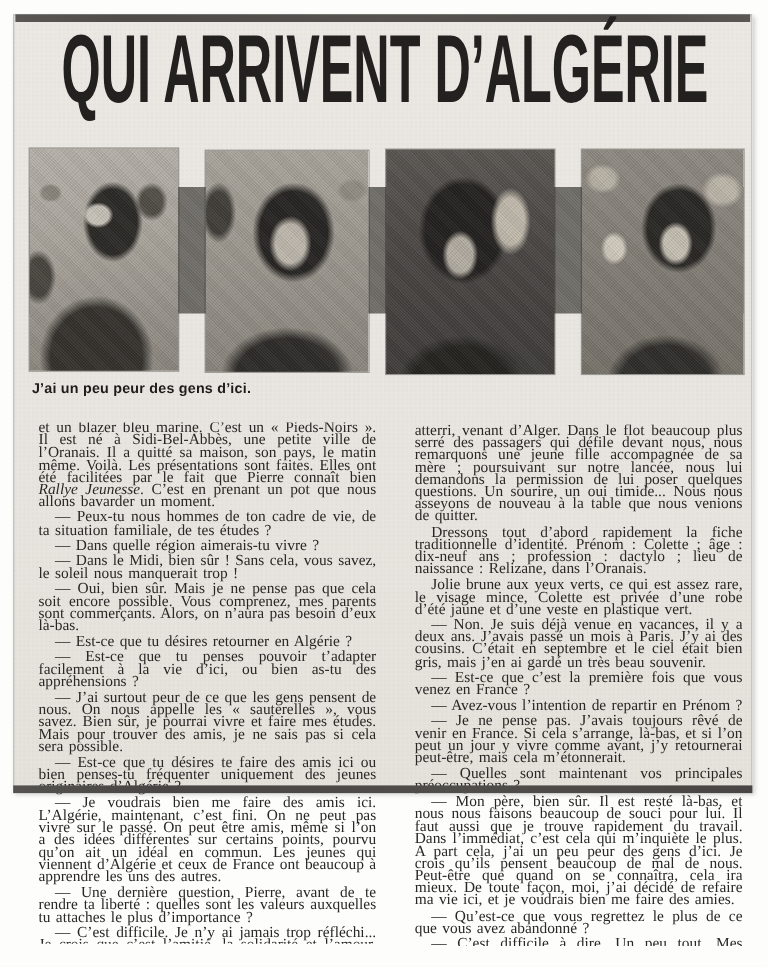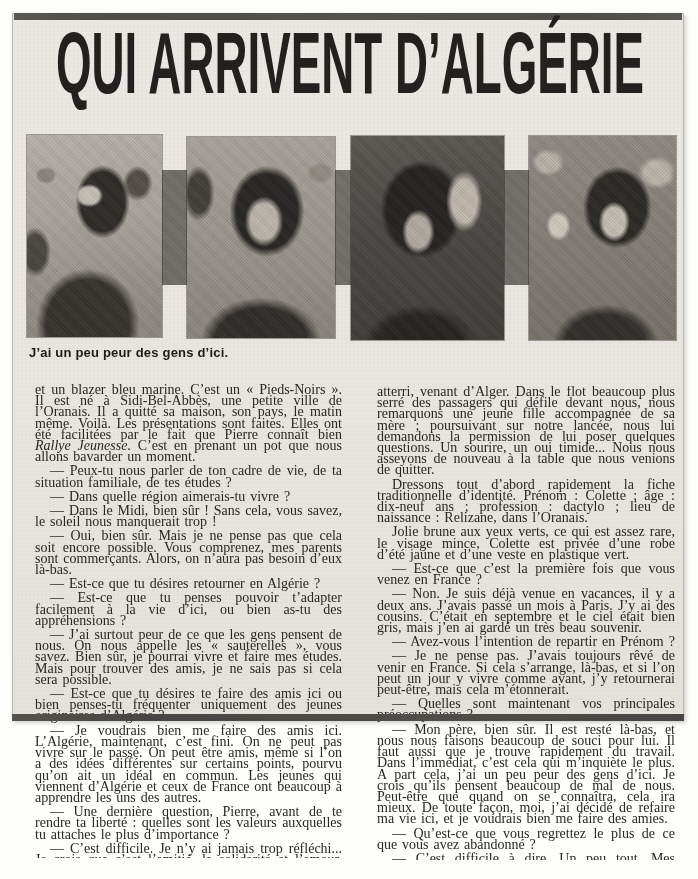--- a/index.html
+++ b/index.html
@@ -116,39 +116,39 @@
   <div class="photo-band"></div>
   <div class="photo p1"></div>
   <div class="photo p2"></div>
   <div class="photo p3"></div>
   <div class="photo p4"></div>
 
   <div class="caption">J’ai un peu peur des gens d’ici.</div>
 
   <div class="col col-left" id="col-left">
       <p class="noind"><span>et un blazer bleu marine. C’est un « Pieds-Noirs ». Il est né à Sidi-Bel-Abbès, une petite ville de l’Oranais. Il a quitté sa maison, son pays, le matin même. Voilà. Les présentations sont faites. Elles ont été facilitées par le fait que Pierre connaît bien </span><i>Rallye Jeunesse</i><span>. C’est en prenant un pot que nous allons bavarder un moment.</span></p>
-      <p>— Peux-tu nous parler de ton cadre de vie, de ta situation familiale, de tes études ?</p>
+      <p>— Peux-tu nous hommes de ton cadre de vie, de ta situation familiale, de tes études ?</p>
       <p>— Dans quelle région aimerais-tu vivre ?</p>
       <p>— Dans le Midi, bien sûr ! Sans cela, vous savez, le soleil nous manquerait trop !</p>
       <p>— Oui, bien sûr. Mais je ne pense pas que cela soit encore possible. Vous comprenez, mes parents sont commerçants. Alors, on n’aura pas besoin d’eux là-bas.</p>
       <p>— Est-ce que tu désires retourner en Algérie ?</p>
       <p>— Est-ce que tu penses pouvoir t’adapter facilement à la vie d’ici, ou bien as-tu des appréhensions ?</p>
       <p>— J’ai surtout peur de ce que les gens pensent de nous. On nous appelle les « sauterelles », vous savez. Bien sûr, je pourrai vivre et faire mes études. Mais pour trouver des amis, je ne sais pas si cela sera possible.</p>
       <p>— Est-ce que tu désires te faire des amis ici ou bien penses-tu fréquenter uniquement des jeunes originaires d’Algérie ?</p>
       <p>— Je voudrais bien me faire des amis ici. L’Algérie, maintenant, c’est fini. On ne peut pas vivre sur le passé. On peut être amis, même si l’on a des idées différentes sur certains points, pourvu qu’on ait un idéal en commun. Les jeunes qui viennent d’Algérie et ceux de France ont beaucoup à apprendre les uns des autres.</p>
       <p>— Une dernière question, Pierre, avant de te rendre ta liberté : quelles sont les valeurs auxquelles tu attaches le plus d’importance ?</p>
       <p>— C’est difficile. Je n’y ai jamais trop réfléchi... Je crois que c’est l’amitié, la solidarité et l’amour. Tout ce qui rapproche les hommes entre eux...</p>
       <p>Durant notre conversation, un dire appareil avait</p>
     </div>
   <div class="col col-right" id="col-right">
       <p class="noind">atterri, venant d’Alger. Dans le flot beaucoup plus serré des passagers qui défile devant nous, nous remarquons une jeune fille accompagnée de sa mère ; poursuivant sur notre lancée, nous lui demandons la permission de lui poser quelques questions. Un sourire, un oui timide... Nous nous asseyons de nouveau à la table que nous venions de quitter.</p>
       <p>Dressons tout d’abord rapidement la fiche traditionnelle d’identité. Prénom : Colette ; âge : dix-neuf ans ; profession : dactylo ; lieu de naissance : Relizane, dans l’Oranais.</p>
       <p>Jolie brune aux yeux verts, ce qui est assez rare, le visage mince, Colette est privée d’une robe d’été jaune et d’une veste en plastique vert.</p>
+      <p>— Non. Je suis déjà venue en vacances, il y a deux ans. J’avais passé un mois à Paris. J’y ai des cousins. C’était en septembre et le ciel était bien gris, mais j’en ai gardé un très beau souvenir.</p>
       <p>— Est-ce que c’est la première fois que vous venez en France ?</p>
-      <p>— Non. Je suis déjà venue en vacances, il y a deux ans. J’avais passé un mois à Paris. J’y ai des cousins. C’était en septembre et le ciel était bien gris, mais j’en ai gardé un très beau souvenir.</p>
       <p>— Avez-vous l’intention de repartir en Prénom ?</p>
       <p>— Je ne pense pas. J’avais toujours rêvé de venir en France. Si cela s’arrange, là-bas, et si l’on peut un jour y vivre comme avant, j’y retournerai peut-être, mais cela m’étonnerait.</p>
       <p>— Quelles sont maintenant vos principales préoccupations ?</p>
       <p>— Mon père, bien sûr. Il est resté là-bas, et nous nous faisons beaucoup de souci pour lui. Il faut aussi que je trouve rapidement du travail. Dans l’immédiat, c’est cela qui m’inquiète le plus. A part cela, j’ai un peu peur des gens d’ici. Je crois qu’ils pensent beaucoup de mal de nous. Peut-être que quand on se connaîtra, cela ira mieux. De toute façon, moi, j’ai décidé de refaire ma vie ici, et je voudrais bien me faire des amies.</p>
       <p>— Qu’est-ce que vous regrettez le plus de ce que vous avez abandonné ?</p>
       <p>— C’est difficile à dire. Un peu tout. Mes souvenirs, mes lieu, le soleil et la Méditerranée ; pourtant, j’ai été bien privée de distractions. Avec les événements, mes parents ne voulaient pas que je sorte beaucoup. Une séance de cinéma de temps en temps, c’est à peu près tout.</p>
     </div>
 
   <div class="edge-bottom"></div>
 </div>

